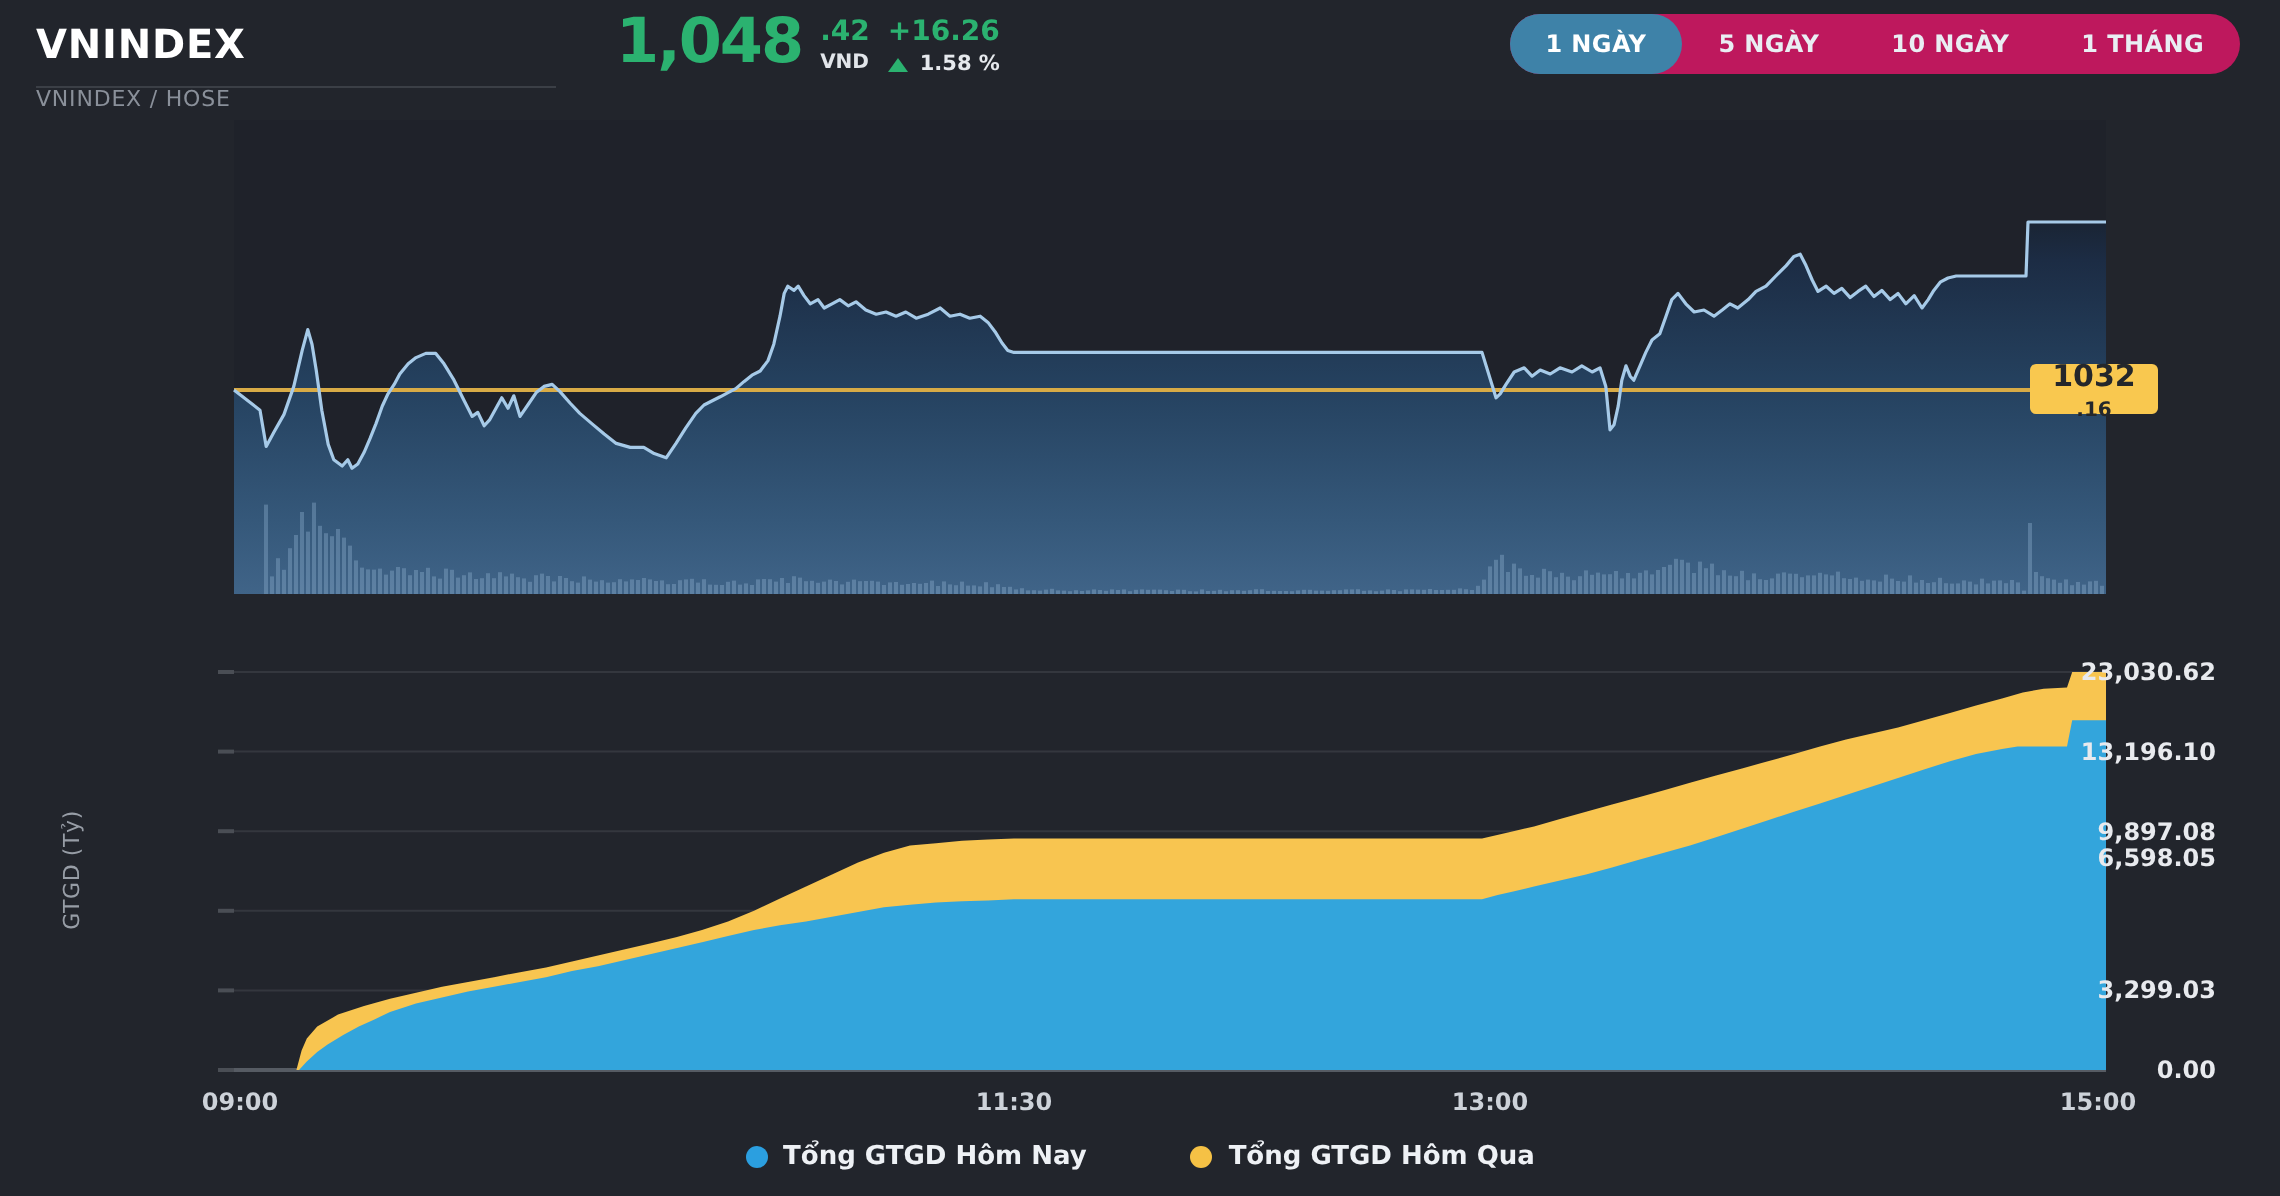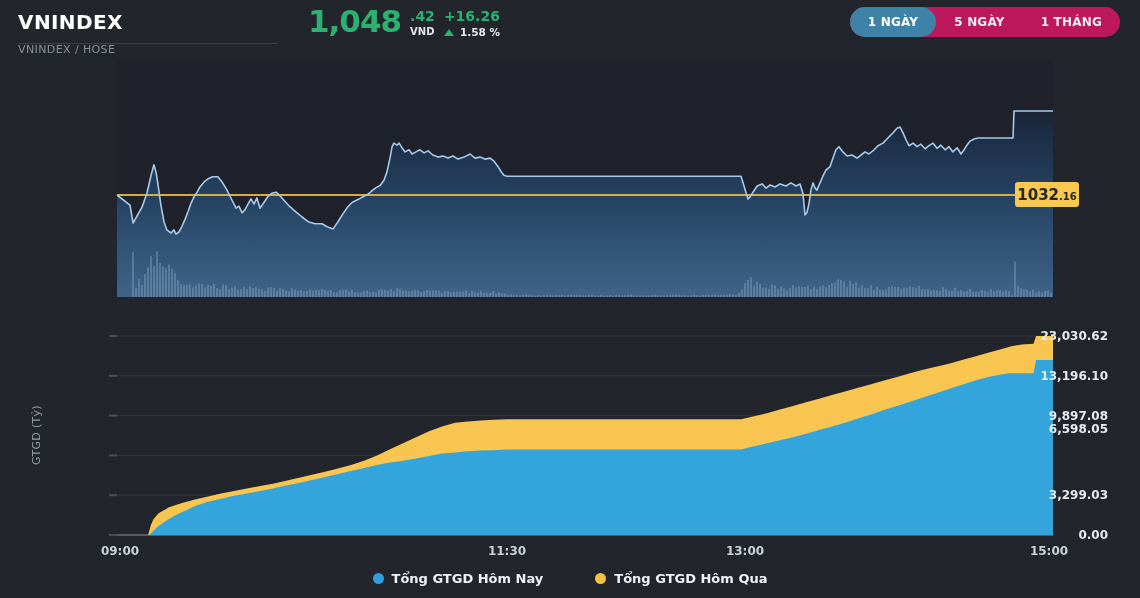--- a/index.html
+++ b/index.html
@@ -22,21 +22,21 @@
   .chg-pct{font-size:10.5px;font-weight:700;color:#e6e9ed;}
   .ranges{position:absolute;right:20px;top:7px;height:30px;background:#be185d;border-radius:15px;display:flex;align-items:center;}
   .range-btn{height:30px;line-height:30px;padding:0 18px;border:none;background:transparent;border-radius:15px;
              font-family:inherit;font-size:12px;font-weight:700;color:#e9eef3;letter-spacing:.2px;cursor:pointer;}
   .range-btn.active{background:#3e82a8;color:#ffffff;}
   
   .chart-svg{position:absolute;left:0;display:block;}
   #priceSvg{top:60px;}
   #gtgdSvg{top:310px;}
   .ref-label{position:absolute;left:1015px;top:182px;width:64px;height:25px;background:#f9c84f;border-radius:3px;
-             display:flex;align-items:center;justify-content:center;color:#24272b;}
+             display:flex;align-items:center;justify-content:center;color:#24272b;flex-direction:column;}
   .ref-label .main{font-size:15px;font-weight:700;}
   .ref-label .dec{font-size:10px;font-weight:700;margin-top:3px;}
   .ylab{position:absolute;right:32px;width:90px;text-align:right;font-size:12px;font-weight:700;color:#e8eaee;line-height:16px;}
   .ylab.t0{top:527px;}.ylab.t1{top:487px;}.ylab.t2{top:421px;}.ylab.t3{top:408px;}.ylab.t4{top:368px;}.ylab.t5{top:328px;}
   .axis-title{position:absolute;left:36px;top:435px;transform:translate(-50%,-50%) rotate(-90deg);
               font-size:11px;color:#979da6;white-space:nowrap;letter-spacing:.3px;}
   .xlab{position:absolute;top:544px;transform:translateX(-50%);font-size:12px;font-weight:700;color:#cdd2d9;}
   .xlab.x0{left:120px;}.xlab.x1{left:507px;}.xlab.x2{left:745px;}.xlab.x3{left:1049px;}
   
   .legend{position:absolute;left:0;top:571px;width:100%;display:flex;justify-content:center;gap:52px;}
@@ -66,20 +66,21 @@
       <span class="chg-row">
         <span class="tri-up"></span>
         <span class="chg-pct">1.58 %</span>
       </span>
     </span>
   </div>
 
   <div class="ranges">
     <button class="range-btn active">1 NGÀY</button>
     <button class="range-btn">5 NGÀY</button>
+    <button class="range-btn">10 NGÀY</button>
     <button class="range-btn">1 THÁNG</button>
   </div>
 
   <svg id="priceSvg" class="chart-svg" width="1140" height="250" viewBox="0 0 1140 250">
     <defs>
       <linearGradient id="areaGrad" gradientUnits="userSpaceOnUse" x1="0" y1="45" x2="0" y2="237">
         <stop offset="0" stop-color="#19222f"></stop>
           <stop offset="0.13" stop-color="#1c2c44"></stop>
         <stop offset="0.47" stop-color="#254260"></stop>
           <stop offset="0.81" stop-color="#35587a"></stop>

